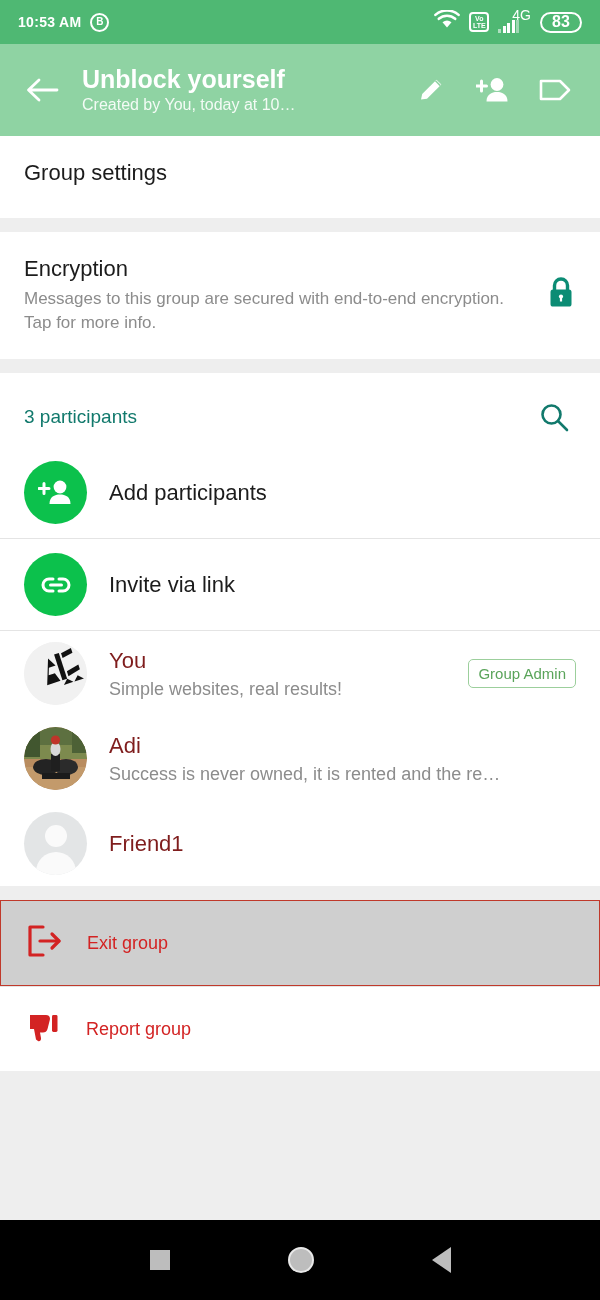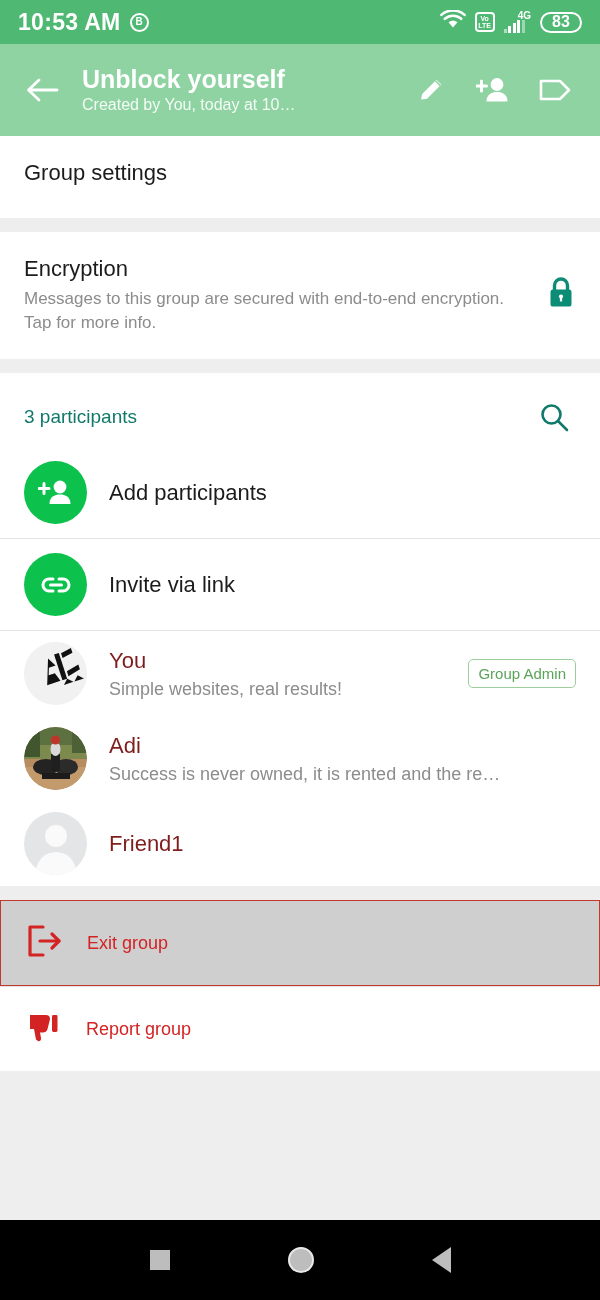--- a/index.html
+++ b/index.html
@@ -11,34 +11,34 @@
   }
   .screen { width:600px; height:1300px; position:relative; background:#eeeeee; display:flex; flex-direction:column; }
 
   
   .statusbar {
     height:44px; background:#4FB873; color:#ffffff;
     display:flex; align-items:center; justify-content:space-between;
     padding:0 18px; flex:none;
   }
   .sb-left { display:flex; align-items:center; gap:9px; }
-  .sb-time { font-size:23px; font-weight:bold; letter-spacing:.3px; }
+  .sb-time { font-size:14px; font-weight:bold; letter-spacing:.3px; }
   .sb-right { display:flex; align-items:center; gap:9px; }
   .wa-biz {
     width:19px; height:19px; border:2px solid #fff; border-radius:50%;
     font-size:10px; font-weight:bold; display:flex; align-items:center;
     justify-content:center; line-height:1;
   }
   .volte {
     width:20px; height:20px; border:2px solid #fff; border-radius:4px;
     display:flex; flex-direction:column; align-items:center; justify-content:center;
     font-size:7px; font-weight:bold; line-height:7px;
   }
   .net-wrap { display:flex; flex-direction:column; align-items:flex-start; }
-  .net-label { font-size:10px; font-weight:bold; line-height:9px; margin-left:14px;}
+  .net-label { font-size:14px; font-weight:normal; line-height:9px; margin-left:14px;}
   .bars { display:flex; align-items:flex-end; gap:1.5px; height:13px; }
   .bars i { width:3px; background:#fff; display:block; }
   .bars i:nth-child(1){ height:4px; opacity:.55 }
   .bars i:nth-child(2){ height:7px; }
   .bars i:nth-child(3){ height:10px; }
   .bars i:nth-child(4){ height:13px; }
   .bars i:nth-child(5){ height:13px; opacity:.45 }
   .battery {
     min-width:42px; height:21px; border:2px solid #fff; border-radius:11px;
     display:flex; align-items:center; justify-content:center;

